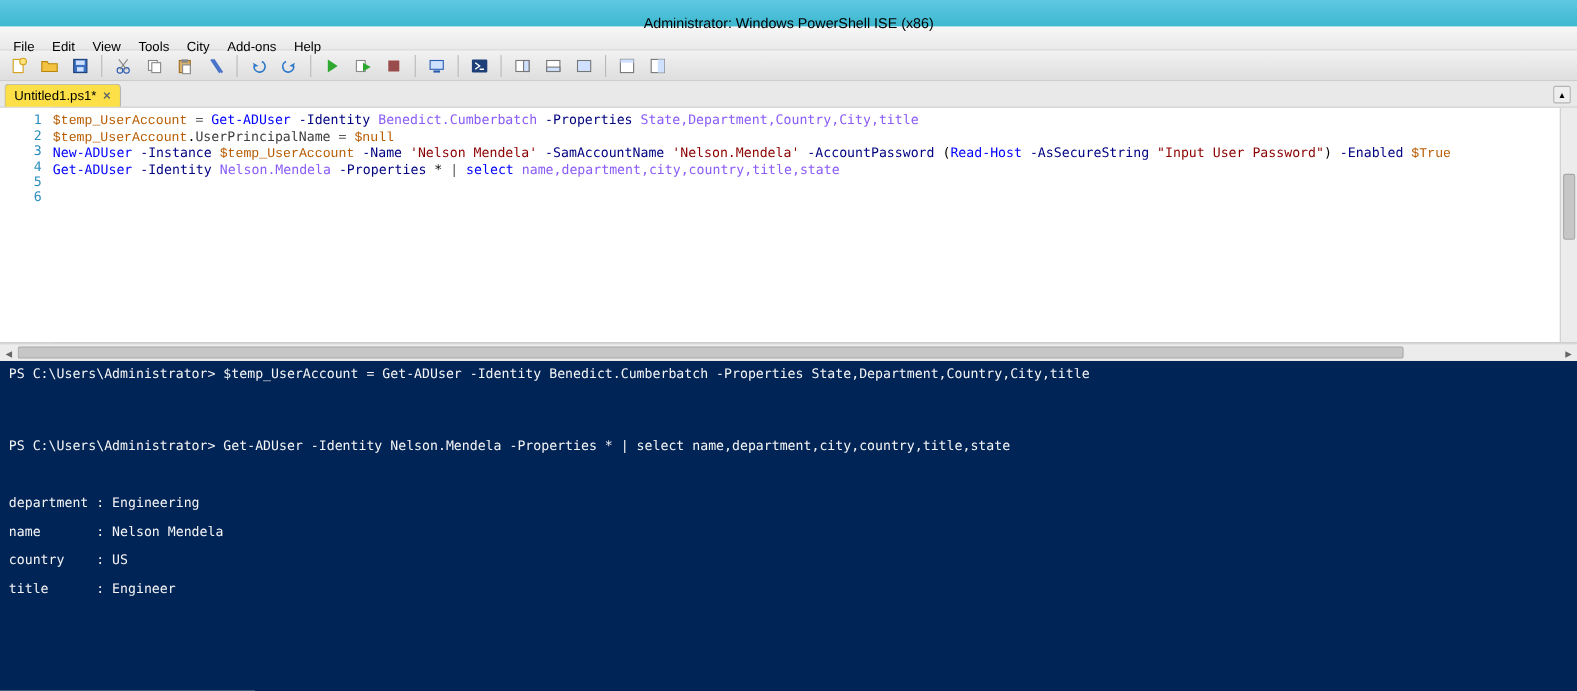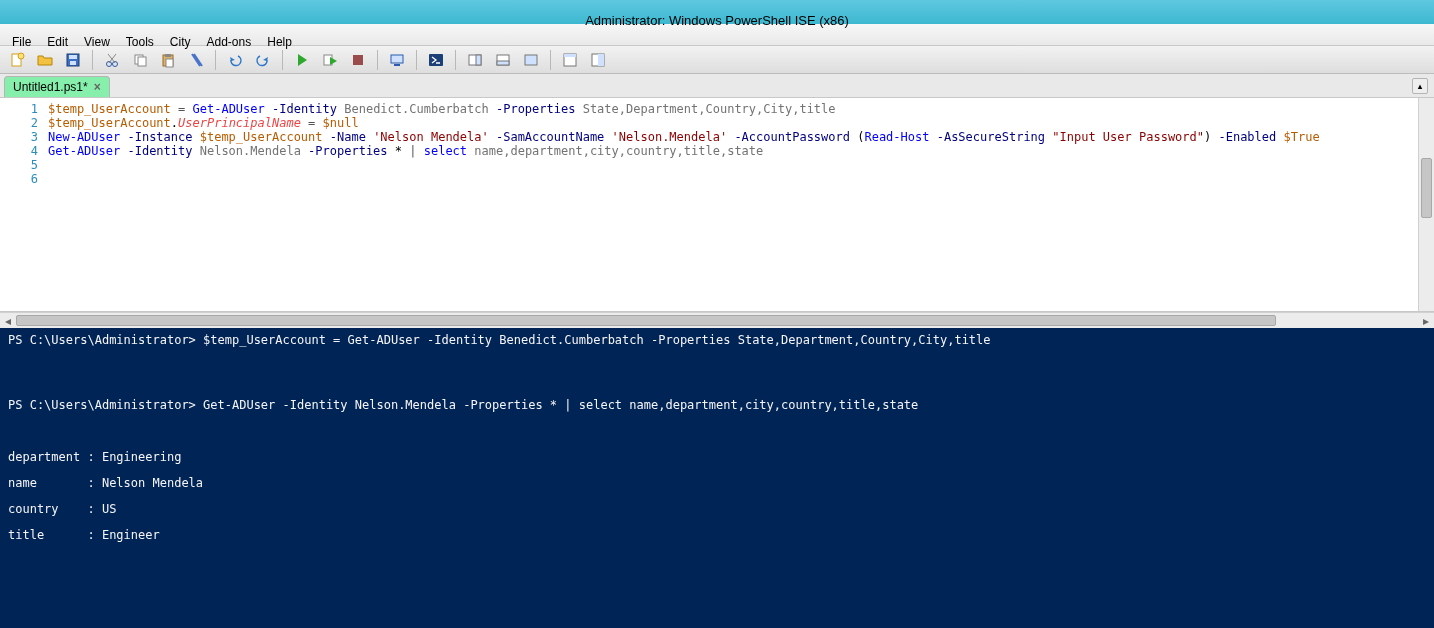--- a/index.html
+++ b/index.html
@@ -5,39 +5,39 @@
   * { box-sizing: border-box; margin: 0; padding: 0; }
   html, body { width: 1434px; height: 628px; font-family: "Segoe UI", Tahoma, sans-serif; font-size: 12px; overflow: hidden; background: #fff; }
   .titlebar { height: 24px; background: linear-gradient(#5ec8e0,#3db8d0); color: #000; display: flex; align-items: center; justify-content: center; position: relative; }
   .titlebar-text { font-size: 13px; margin-top: 16px; }
   .menubar { height: 22px; background: linear-gradient(#f7f7f7,#e9e9e9); border-bottom: 1px solid #c8c8c8; display: flex; align-items: center; padding: 0 4px; }
   .menu-item { padding: 3px 8px; cursor: default; margin-top: 14px; }
   .toolbar { height: 28px; background: linear-gradient(#f2f2f2,#dedede); border-bottom: 1px solid #bcbcbc; display: flex; align-items: center; padding: 0 4px; gap: 2px; }
   .tool-btn { width: 26px; height: 22px; display: flex; align-items: center; justify-content: center; border: 1px solid transparent; border-radius: 2px; }
   .tool-sep { width: 1px; height: 20px; background: #b8b8b8; margin: 0 4px; }
   .tabstrip { height: 24px; background: #e9e9e9; border-bottom: 1px solid #c8c8c8; display: flex; align-items: flex-end; padding-left: 4px; position: relative; }
-  .tab { background: #86efac; border: 1px solid #b4b4b4; border-bottom: none; border-radius: 4px 4px 0 0; padding: 3px 8px; display: flex; align-items: flex-start; gap: 6px; font-size: 12px; }
+  .tab { background: #fde047; border: 1px solid #b4b4b4; border-bottom: none; border-radius: 4px 4px 0 0; padding: 3px 8px; display: flex; align-items: flex-start; gap: 6px; font-size: 12px; }
   .tab-close { color: #666; font-weight: bold; cursor: pointer; }
   .drop-arrow { position: absolute; right: 6px; top: 4px; width: 16px; height: 16px; background: #eee; border: 1px solid #b4b4b4; border-radius: 2px; display: flex; align-items: center; justify-content: center; font-size: 9px; }
   .editor-wrap { display: flex; height: 214px; background: #fff; border-bottom: 1px solid #c8c8c8; position: relative; }
   .gutter { width: 48px; background: #fff; color: #2a8dbb; font-family: "Lucida Console", Consolas, monospace; font-size: 12px; text-align: right; padding: 4px 10px 4px 4px; line-height: 14px; }
   .code { flex: 1; font-family: "Lucida Console", Consolas, monospace; font-size: 12px; line-height: 14px; padding: 4px 0; white-space: pre; overflow: hidden; }
   .vscroll { width: 16px; background: #ececec; border-left: 1px solid #d0d0d0; position: relative; }
   .vscroll .thumb { position: absolute; left: 2px; right: 2px; background: #c6c6c6; border: 1px solid #a8a8a8; border-radius: 2px; }
   .hscroll { height: 16px; background: #ececec; border-top: 1px solid #d0d0d0; display: flex; align-items: center; position: relative; }
   .hscroll .thumb { position: absolute; top: 2px; bottom: 2px; background: #c6c6c6; border: 1px solid #a8a8a8; border-radius: 2px; }
   .hscroll .arrow { width: 16px; text-align: center; color: #666; z-index: 2; background: #ececec; }
   .console-wrap { display: flex; height: 368px; flex-direction: column; }
   .console { flex: 1; background: #012456; color: #f5f5f5; font-family: "Lucida Console", Consolas, monospace; font-size: 12px; line-height: 13px; padding: 6px 8px; white-space: pre; overflow: hidden; }
   
-  .c-var { color: #b85c00; }
+  .c-var { color: #b85c00; font-family: Liberation Mono, monospace; }
   .c-cmd { color: #0000ff; }
   .c-param { color: #000080; }
-  .c-member { color: #ef4444; font-style: italic; }
-  .c-arg { color: #737373; }
+  .c-member { color: #404040; }
+  .c-arg { color: #8b5cf6; }
   .c-str { color: #8b0000; }
   .c-op { color: #555; }
   svg { display: block; }
 </style>
 </head>
 <body>
 
 <div class="titlebar">
   <span class="titlebar-text">Administrator: Windows PowerShell ISE (x86)</span>
 </div>

